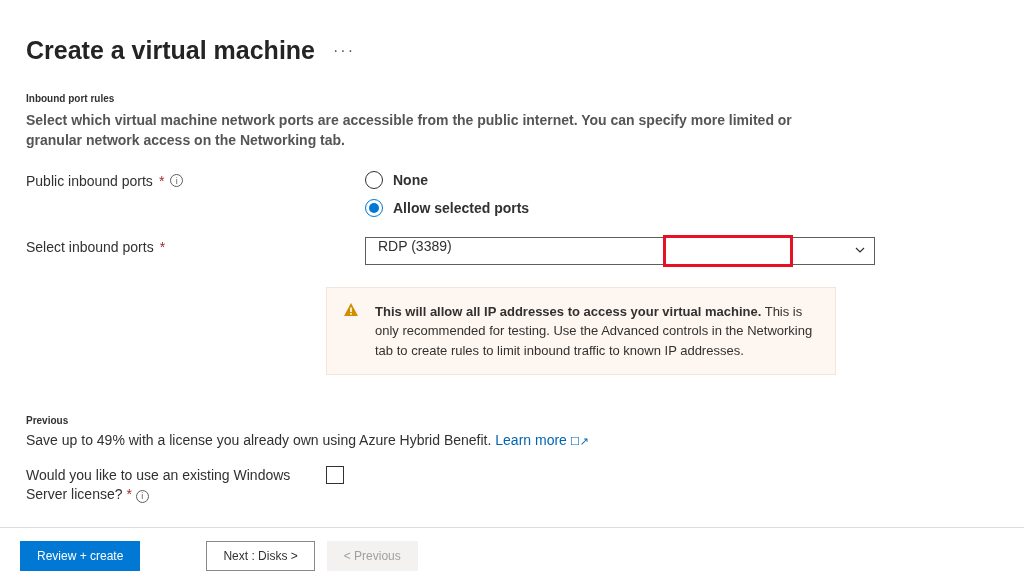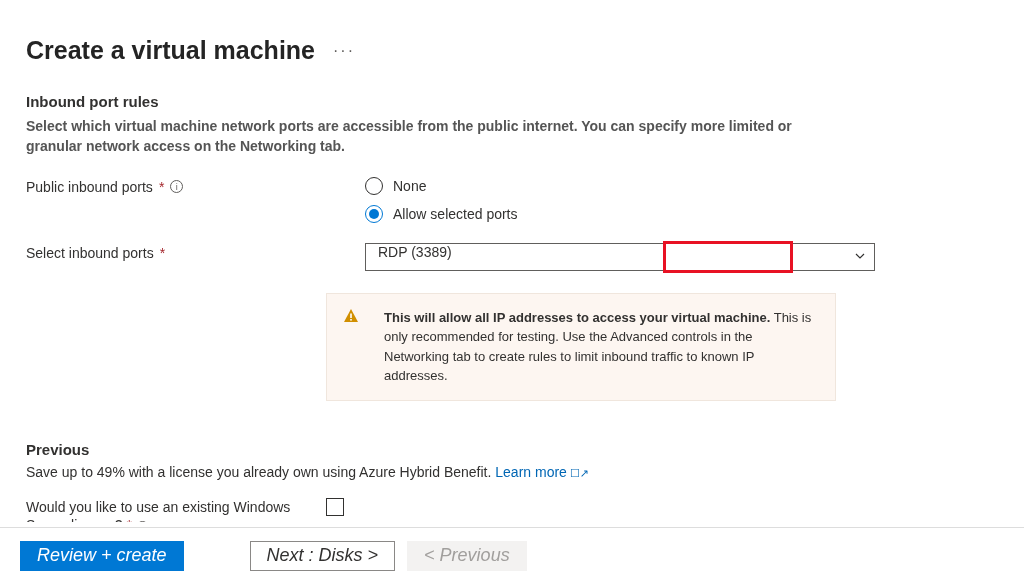--- a/index.html
+++ b/index.html
@@ -1,48 +1,48 @@
 <!DOCTYPE html>
 <html><head>
 <meta charset="utf-8">
 <style>
   * { box-sizing: border-box; margin: 0; padding: 0; }
   html, body { width: 1024px; height: 583px; font-family: "Segoe UI", Arial, sans-serif; color: #323130; background: #fff; overflow: hidden; }
   .page { position: relative; width: 1024px; height: 583px; padding: 36px 32px 0 26px; }
   .title-row { display: flex; align-items: center; gap: 18px; margin-bottom: 28px; }
   .page-title { font-size: 25px; font-weight: 600; color: #242424; }
   .ellipsis { font-size: 16px; color: #605e5c; letter-spacing: 2px; cursor: pointer; }
-  .section-heading { font-size: 15px; font-weight: 600; margin-bottom: 6px; }
+  .section-heading { font-size: 10px; font-weight: 600; margin-bottom: 6px; }
   .section-desc { font-size: 14px; color: #555; line-height: 1.45; max-width: 820px; margin-bottom: 20px; font-weight: bold; }
   .form-row { display: flex; align-items: flex-start; margin-bottom: 20px; gap: 39px; }
   .form-label { width: 300px; font-size: 14px; color: #323130; padding-top: 2px; display: flex; align-items: center; gap: 6px; }
   .required { color: #a4262c; }
   .info-icon { width: 13px; height: 13px; border: 1px solid #605e5c; border-radius: 50%; display: inline-flex; align-items: center; justify-content: center; font-size: 9px; color: #605e5c; }
   .form-control { flex: 1; }
   .radio-group { display: flex; flex-direction: column; gap: 10px; }
   .radio-option { display: flex; align-items: center; gap: 10px; cursor: pointer; }
   .radio-outer { width: 18px; height: 18px; border: 1px solid #323130; border-radius: 50%; display: flex; align-items: center; justify-content: center; background: #fff; }
   .radio-outer.selected { border-color: #0078d4; }
   .radio-inner { width: 10px; height: 10px; border-radius: 50%; background: #0078d4; display: none; }
   .radio-outer.selected .radio-inner { display: block; }
-  .radio-label { font-size: 14px; }
+  .radio-label { font-size: 14px; font-weight: bold; }
   .dropdown { position: relative; width: 510px; height: 28px; border: 1px solid #605e5c; background: #fff; display: flex; padding: 0 28px 0 12px; font-size: 14px; cursor: pointer; }
   .dropdown .chevron { position: absolute; right: 8px; top: 50%; transform: translateY(-50%); }
   .highlight-box { position: absolute; border: 3px solid #e81123; width: 130px; height: 32px; left: 298px; top: -2px; pointer-events: none; }
   .dropdown-wrapper { position: relative; }
-  .warning-box { margin-left: 300px; width: 510px; background: #fdf6f1; border: 1px solid #f0e6dd; padding: 14px 16px; display: flex; gap: 25px; margin-top: 22px; margin-bottom: 40px; }
+  .warning-box { margin-left: 300px; width: 510px; background: #fdf6f1; border: 1px solid #f0e6dd; padding: 14px 16px; display: flex; gap: 16px; margin-top: 22px; margin-bottom: 40px; }
   .warning-icon svg { width: 16px; height: 16px; }
   .warning-text { font-size: 13px; line-height: 1.5; color: #323130; }
   .warning-text .bold { font-weight: 600; }
   .link { color: #0066b4; text-decoration: none; cursor: pointer; }
   .ext-icon { font-size: 11px; color: #0066b4; margin-left: 3px; }
   .checkbox { width: 18px; height: 18px; border: 1px solid #323130; background: #fff; cursor: pointer; }
   .licensing-row { display: flex; align-items: flex-start; }
   .footer { position: absolute; bottom: 0; left: 0; right: 0; height: 56px; border-top: 1px solid #ddd; display: flex; align-items: center; padding: 0 20px; gap: 12px; background: #fff; }
-  .btn { height: 30px; padding: 0 16px; font-size: 18px; border: 1px solid transparent; cursor: pointer; display: inline-flex; align-items: center; font-style: italic; }
+  .btn { height: 30px; padding: 0 16px; font-size: 12px; border: 1px solid transparent; cursor: pointer; display: inline-flex; align-items: center; }
   .btn-primary { background: #0078d4; color: #fff; border-color: #0078d4; font-weight: 500; }
   .btn-disabled { background: #f3f2f1; color: #a19f9d; border-color: #f3f2f1; cursor: default; }
   .btn-secondary { background: #fff; color: #323130; border: 1px solid #8a8886; }
   .spacer { width: 42px; }
   .licensing-section { margin-top: 8px; }
   .lic-desc { font-size: 14px; color: #323130; margin-bottom: 18px; }
   .content-scroll { height: 486px; overflow: hidden; }
 </style>
 </head>
 <body>

